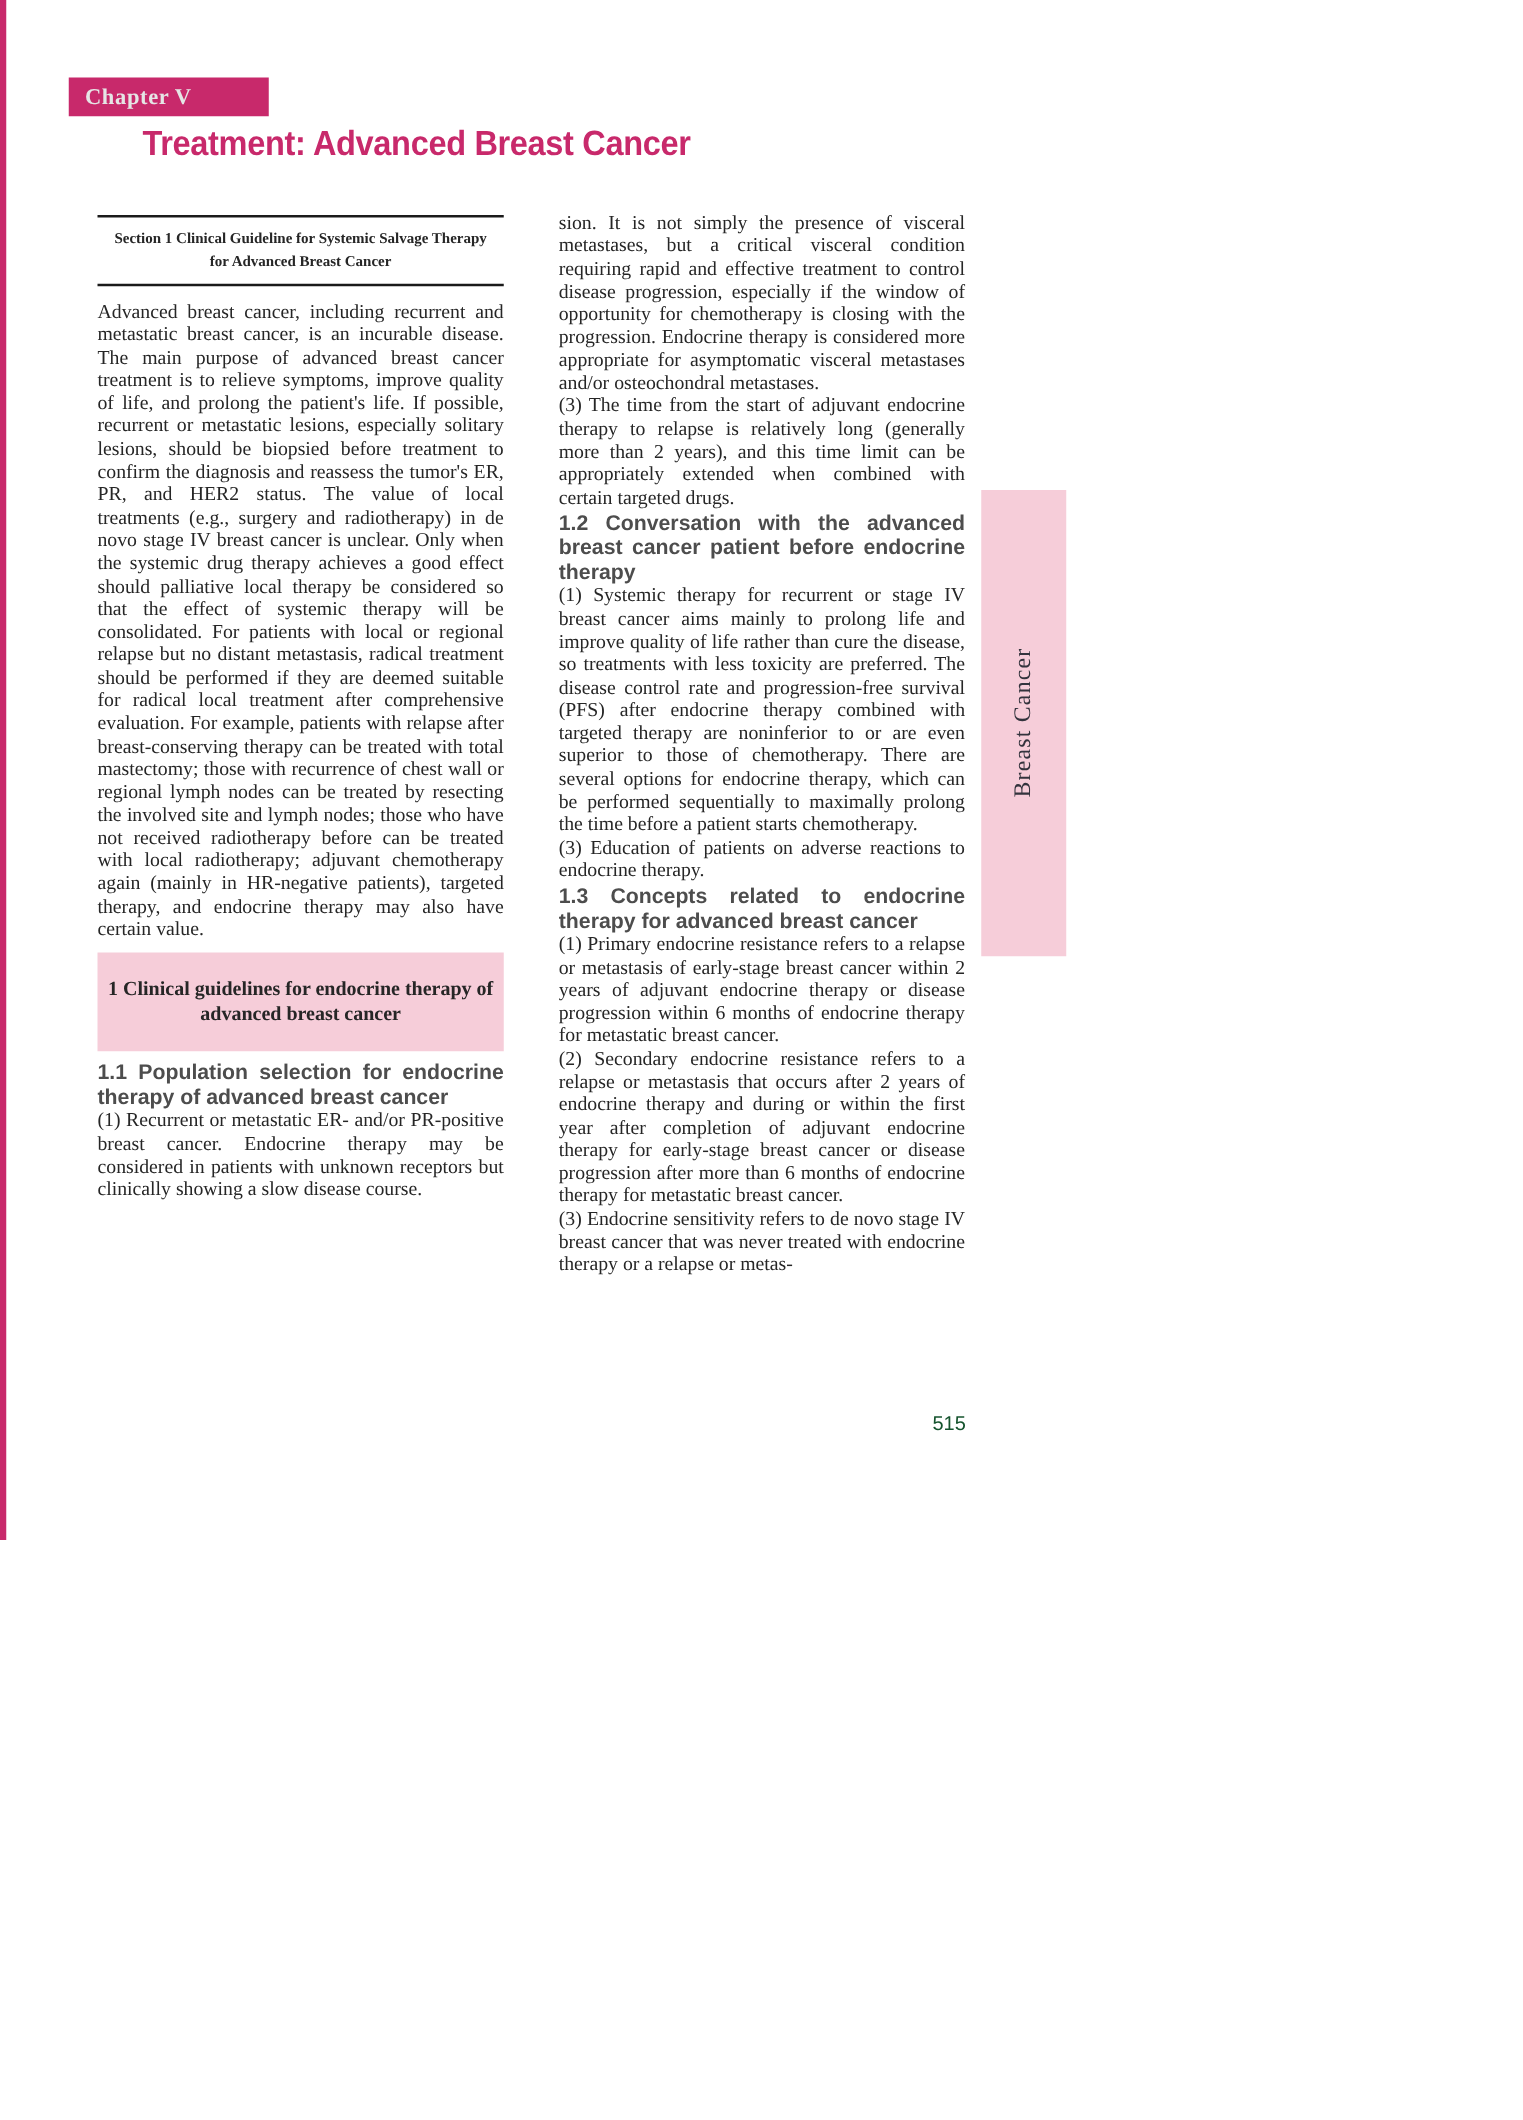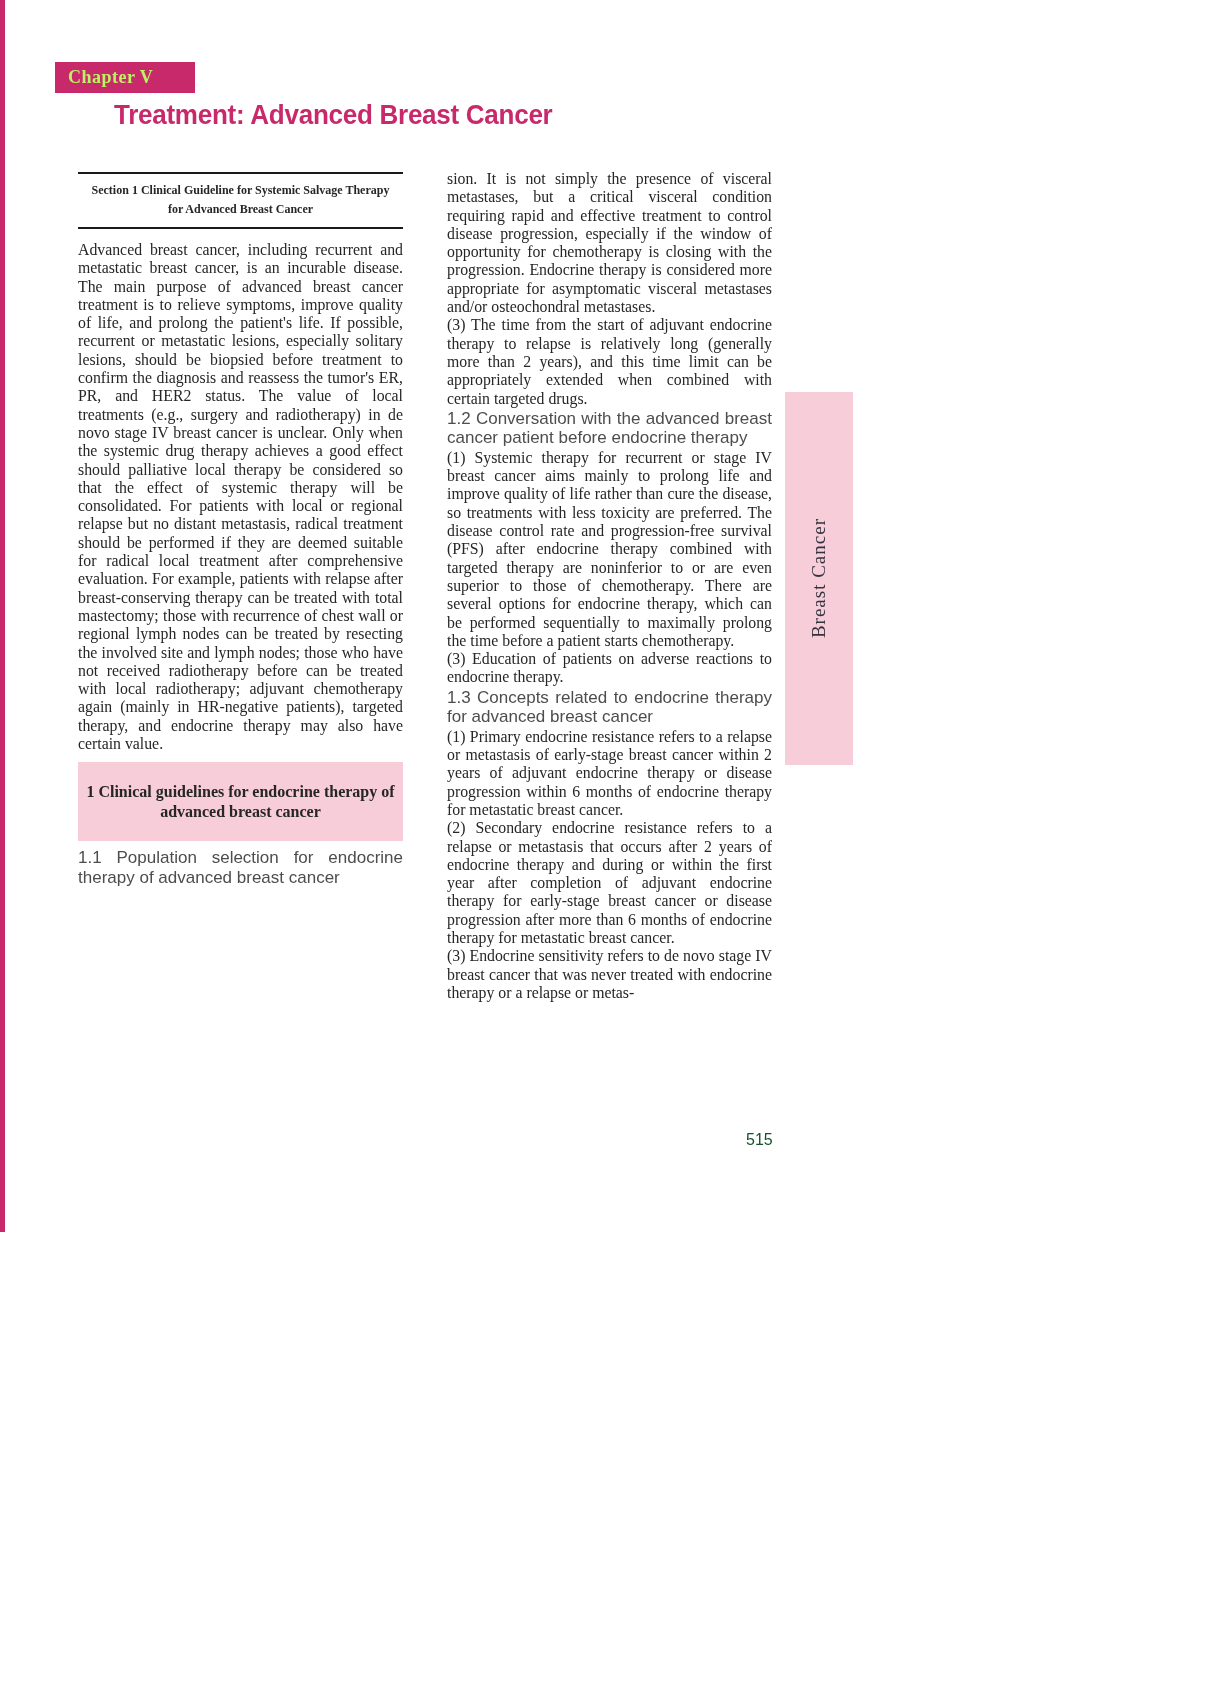--- a/index.html
+++ b/index.html
@@ -1,35 +1,35 @@
 <!DOCTYPE html>
 <html><head>
 <meta charset="utf-8">
 <style>
   html,body{margin:0;padding:0;background:#ffffff;}
   .page{position:relative;width:1218px;height:1696px;background:#ffffff;overflow:hidden;
         font-family:"Liberation Serif", serif;color:#262626;}
   .left-edge-bar{position:absolute;left:0;top:0;width:5px;height:1232px;background:#c8296b;}
-  .chapter-badge{position:absolute;left:55px;top:62px;width:140px;height:31px;background:#c8296b;
-        color:#bef264;font-family:"Liberation Serif",serif;font-weight:bold;font-size:18px;
+  .chapter-badge{position:absolute;left:55px;top:62px;width:160px;height:31px;background:#c8296b;
+        color:#e5e5e5;font-family:"Liberation Serif",serif;font-weight:bold;font-size:18px;
         line-height:31px;padding-left:13px;box-sizing:border-box;letter-spacing:0.5px;}
   .page-title{position:absolute;left:114px;top:99px;font-family:"Liberation Sans",sans-serif;
         font-weight:bold;font-size:28px;color:#c8296b;white-space:nowrap;
         transform:scaleX(0.93);transform-origin:left top;letter-spacing:-0.3px;}
   .col{position:absolute;width:325px;font-size:15.8px;line-height:18.3px;text-align:justify;}
   .col-left{left:78px;top:172px;}
   .col-right{left:447px;top:170px;}
   .section-header{border-top:2px solid #1a1a1a;border-bottom:2px solid #1a1a1a;
         text-align:center;font-weight:bold;font-size:12px;line-height:19px;
         padding:7px 6px 8px 6px;margin-bottom:12px;}
   .para{margin:0;}
   .pink-box{background:#f6cdd9;text-align:center;font-weight:bold;font-size:16px;
         line-height:19.5px;padding:20px 6px;margin:9px 0 7px 0;}
   .sans-heading{font-family:"Liberation Sans",sans-serif;color:#4d4d4d;font-size:17px;
-        line-height:19.5px;text-align:justify;margin:1px 0 1px 0;}
+        line-height:19.5px;text-align:justify;margin:1px 0 1px 0;font-weight:bold;}
   .side-tab{position:absolute;left:785px;top:392px;width:68px;height:373px;background:#f6cdd9;
         display:flex;align-items:center;justify-content:center;}
   .side-tab-text{writing-mode:vertical-rl;transform:rotate(180deg);
         font-family:"Liberation Serif",serif;font-size:19px;color:#33333d;letter-spacing:1px;}
   .page-number{position:absolute;left:746px;top:1131px;font-family:"Liberation Sans",sans-serif;
         font-size:16px;color:#14532d;}
 </style>
 </head>
 <body>
 
@@ -43,20 +43,21 @@
 
   <div class="col col-left">
     <div class="section-header">Section 1 Clinical Guideline for Systemic Salvage Therapy for Advanced Breast Cancer</div>
 
     <p class="para">Advanced breast cancer, including recurrent and metastatic breast cancer, is an incurable disease. The main purpose of advanced breast cancer treatment is to relieve symptoms, improve quality of life, and prolong the patient's life. If possible, recurrent or metastatic lesions, especially solitary lesions, should be biopsied before treatment to confirm the diagnosis and reassess the tumor's ER, PR, and HER2 status. The value of local treatments (e.g., surgery and radiotherapy) in de novo stage IV breast cancer is unclear. Only when the systemic drug therapy achieves a good effect should palliative local therapy be considered so that the effect of systemic therapy will be consolidated. For patients with local or regional relapse but no distant metastasis, radical treatment should be performed if they are deemed suitable for radical local treatment after comprehensive evaluation. For example, patients with relapse after breast-conserving therapy can be treated with total mastectomy; those with recurrence of chest wall or regional lymph nodes can be treated by resecting the involved site and lymph nodes; those who have not received radiotherapy before can be treated with local radiotherapy; adjuvant chemotherapy again (mainly in HR-negative patients), targeted therapy, and endocrine therapy may also have certain value.</p>
 
     <div class="pink-box">1 Clinical guidelines for endocrine therapy of advanced breast cancer</div>
 
     <div class="sans-heading">1.1 Population selection for endocrine therapy of advanced breast cancer</div>
 
+    <p class="para">(1) Recurrent or metastatic ER- and/or PR-positive breast cancer. Endocrine therapy may be considered in patients with unknown receptors but clinically showing a slow disease course.</p>
 
   </div>
 
   <div class="col col-right">
     <p class="para">sion. It is not simply the presence of visceral metastases, but a critical visceral condition requiring rapid and effective treatment to control disease progression, especially if the window of opportunity for chemotherapy is closing with the progression. Endocrine therapy is considered more appropriate for asymptomatic visceral metastases and/or osteochondral metastases.</p>
 
     <p class="para">(3) The time from the start of adjuvant endocrine therapy to relapse is relatively long (generally more than 2 years), and this time limit can be appropriately extended when combined with certain targeted drugs.</p>
 
     <div class="sans-heading">1.2 Conversation with the advanced breast cancer patient before endocrine therapy</div>
 

